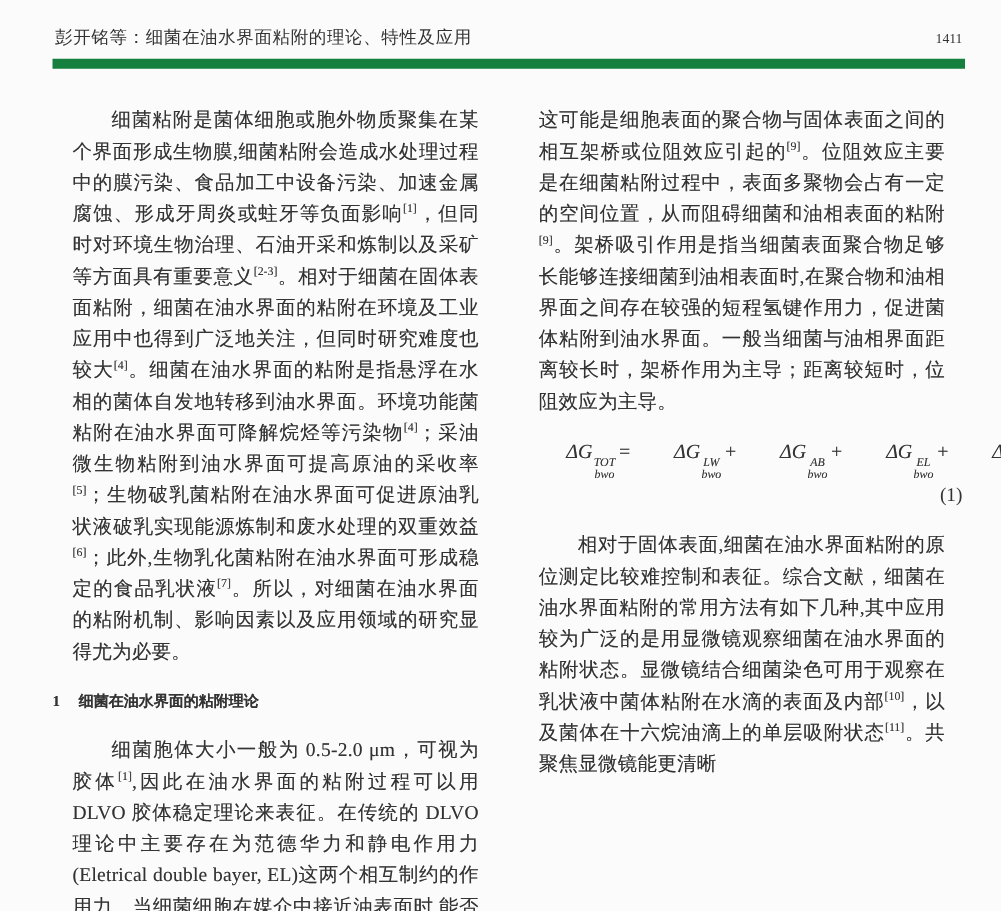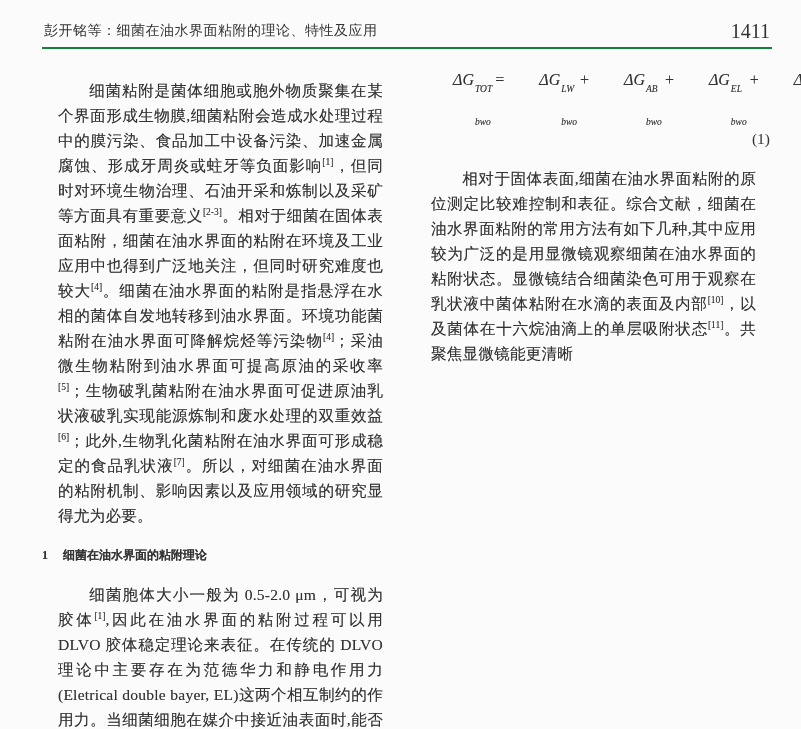--- a/index.html
+++ b/index.html
@@ -10,24 +10,24 @@
     color:#333333;
     position:relative;
   }
   .page{padding:14px 29px 0 42px;}
 
   
   .running-head{
     display:flex;justify-content:space-between;align-items:flex-end;
     font-size:14px;line-height:18px;
     padding:8px 2px 7px 2px;
-    border-bottom:2px solid #15803d;
+    border-bottom:8px solid #15803d;
   }
   .running-head .title{letter-spacing:0.5px;}
-  .running-head .pnum{font-size:20px;}
+  .running-head .pnum{font-size:11px;}
 
   
   .columns{display:flex;gap:16px;margin-top:13px;}
   .col{width:357px;font-size:15.6px;line-height:25px;text-align:justify;}
   .para{margin:16px;letter-spacing:0.2px;text-shadow:0 0 0.4px rgba(40,40,40,0.45);}
   .indent{text-indent:2em;}
   sup.ref{font-size:9.5px;line-height:0;vertical-align:super;letter-spacing:0;}
 
   
   .section{
@@ -40,22 +40,22 @@
   
   .equation{margin:6px 0 0 0;text-align:left;}
   .eq-line{
     font-size:16px;line-height:24px;white-space:nowrap;
     padding-left:6px;font-style:italic;
     text-shadow:0 0 0.4px rgba(40,40,40,0.4);
   }
   .eq-term{display:inline-block;}
   .dg{font-style:italic;margin-left:32px;}
   .ss{
-    display:inline-flex;flex-direction:column;align-items:flex-start;
-    vertical-align:-7px;margin-left:1px;gap:24px;
+    display:inline-flex;flex-direction:column;align-items:center;
+    vertical-align:-7px;margin-left:1px;
   }
   .ss-sup,.ss-sub{font-size:9.5px;line-height:9px;display:block;}
   .eq-op{font-style:normal;margin:0 3px;}
   .eq-number{
     text-align:right;font-size:15.5px;font-style:normal;
     margin-top:1px;padding-right:2px;line-height:22px;
   }
 
   
   .edge-fade{
@@ -76,20 +76,21 @@
 
   <div class="columns">
 
     <div class="col">
       <p class="para indent">细菌粘附是菌体细胞或胞外物质聚集在某个界面形成生物膜,细菌粘附会造成水处理过程中的膜污染、食品加工中设备污染、加速金属腐蚀、形成牙周炎或蛀牙等负面影响<sup class="ref">[1]</sup>，但同时对环境生物治理、石油开采和炼制以及采矿等方面具有重要意义<sup class="ref">[2-3]</sup>。相对于细菌在固体表面粘附，细菌在油水界面的粘附在环境及工业应用中也得到广泛地关注，但同时研究难度也较大<sup class="ref">[4]</sup>。细菌在油水界面的粘附是指悬浮在水相的菌体自发地转移到油水界面。环境功能菌粘附在油水界面可降解烷烃等污染物<sup class="ref">[4]</sup>；采油微生物粘附到油水界面可提高原油的采收率<sup class="ref">[5]</sup>；生物破乳菌粘附在油水界面可促进原油乳状液破乳实现能源炼制和废水处理的双重效益<sup class="ref">[6]</sup>；此外,生物乳化菌粘附在油水界面可形成稳定的食品乳状液<sup class="ref">[7]</sup>。所以，对细菌在油水界面的粘附机制、影响因素以及应用领域的研究显得尤为必要。</p>
       <h2 class="section"><span class="sec-num">1</span><span class="sec-title">细菌在油水界面的粘附理论</span></h2>
       <p class="para indent">细菌胞体大小一般为 0.5-2.0 μm，可视为胶体<sup class="ref">[1]</sup>,因此在油水界面的粘附过程可以用 DLVO 胶体稳定理论来表征。在传统的 DLVO 理论中主要存在为范德华力和静电作用力(Eletrical double bayer, EL)这两个相互制约的作用力。当细菌细胞在媒介中接近油表面时,能否粘附到界面取决于这两个作用力的相对优势。但传统的 DLVO 理论没有考虑短程路易斯酸碱作用,van Oss 提出 XDLVO 理论<sup class="ref">[8]</sup>将胶体颗粒之间相互作用分为非极性的利</p>
     </div>
 
     <div class="col">
+      <p class="para">这可能是细胞表面的聚合物与固体表面之间的相互架桥或位阻效应引起的<sup class="ref">[9]</sup>。位阻效应主要是在细菌粘附过程中，表面多聚物会占有一定的空间位置，从而阻碍细菌和油相表面的粘附<sup class="ref">[9]</sup>。架桥吸引作用是指当细菌表面聚合物足够长能够连接细菌到油相表面时,在聚合物和油相界面之间存在较强的短程氢键作用力，促进菌体粘附到油水界面。一般当细菌与油相界面距离较长时，架桥作用为主导；距离较短时，位阻效应为主导。</p>
 
       <div class="equation">
         <div class="eq-line">
           <span class="eq-term"><span class="dg">ΔG</span><span class="ss">
                 <span class="ss-sup">TOT</span>
                 <span class="ss-sub">bwo</span>
               </span></span><span class="eq-op">=</span><span class="eq-term"><span class="dg">ΔG</span><span class="ss">
                 <span class="ss-sup">LW</span>
                 <span class="ss-sub">bwo</span>
               </span></span><span class="eq-op">+</span><span class="eq-term"><span class="dg">ΔG</span><span class="ss">

